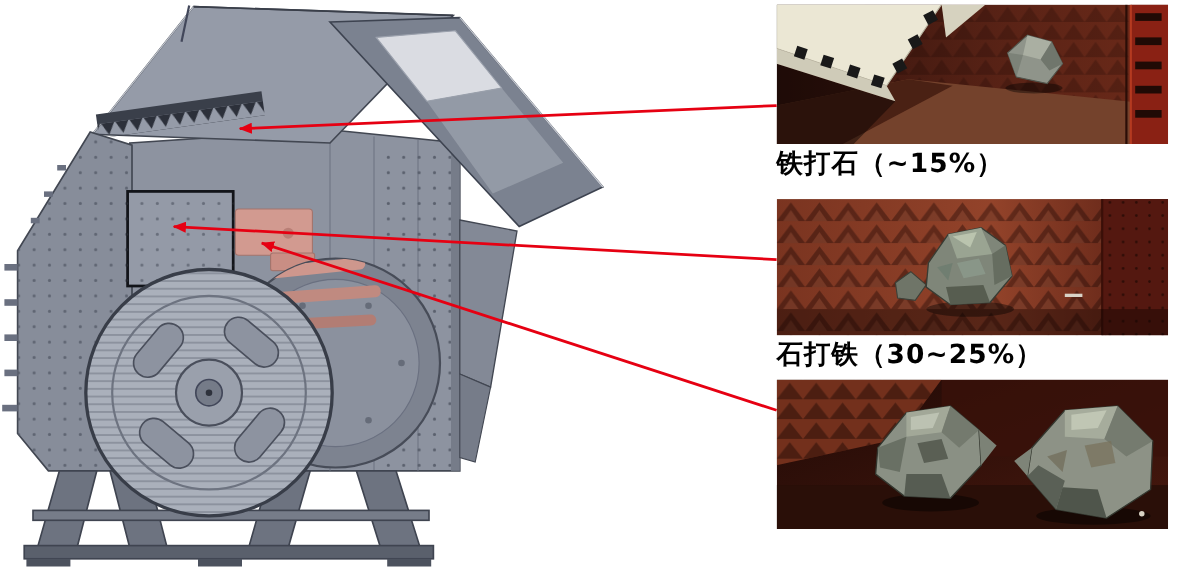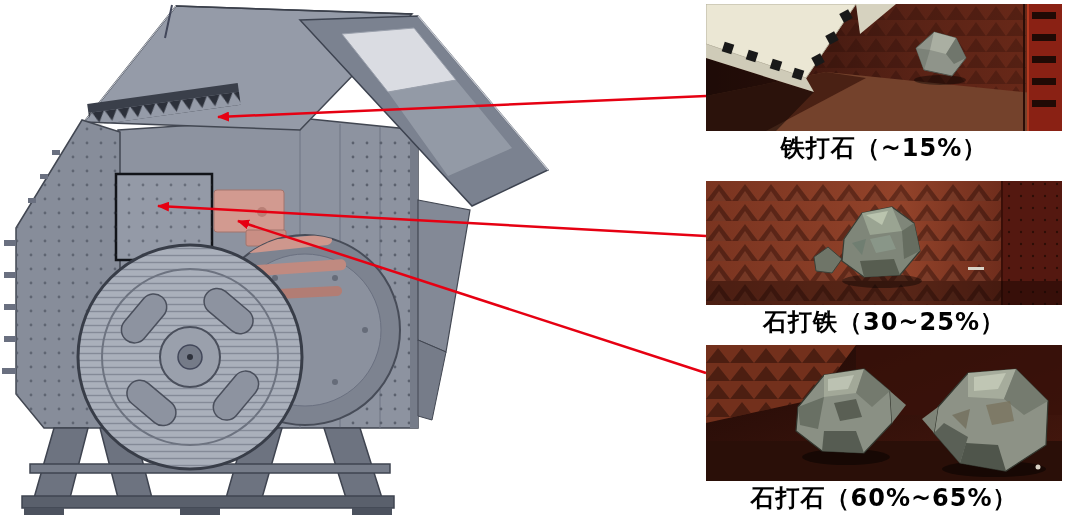--- a/index.html
+++ b/index.html
@@ -8,21 +8,21 @@
     font-family:"DejaVu Sans","Liberation Sans",sans-serif;
   }
   .machine-wrap{position:absolute;left:0;top:0;width:560px;height:523px;}
   .panel{position:absolute;left:706px;width:356px;overflow:hidden;}
   .panel svg{display:block;}
   #panel-1{top:4px;height:127px;}
   #panel-2{top:181px;height:124px;}
   #panel-3{top:345px;height:136px;}
   .panel-label{
     position:absolute;left:706px;width:356px;height:30px;
-    text-align:center;font-size:24px;font-weight:700;color:#000000;
+    font-size:24px;font-weight:700;color:#000000;
     letter-spacing:1px;line-height:30px;white-space:nowrap;
   }
   #label-1{top:133px;}
   #label-2{top:307px;}
   #label-3{top:483px;}
   #arrow-overlay{position:absolute;left:0;top:0;width:1080px;height:523px;pointer-events:none;}
 </style>
 </head>
 <body>
 
@@ -277,21 +277,20 @@
         <polygon points="310,24 342,56 318,70 298,54" fill="#757b6f"></polygon>
         <polygon points="228,88 254,118 262,92 238,78" fill="#5a6056"></polygon>
         <polygon points="254,118 300,126 292,100 260,98" fill="#4f554b"></polygon>
         <polygon points="280,60 304,56 308,76 286,80" fill="#77705a" opacity="0.7"></polygon>
         <polygon points="246,70 264,64 260,84" fill="#6b6450" opacity="0.6"></polygon>
         <polygon points="232,62 216,74 228,88" fill="#7e8478"></polygon>
       </g>
       <circle cx="332" cy="122" r="2.5" fill="#d8d2c4"></circle>
     </svg>
   </div>
-  <div class="panel-label" id="label-3">石打石（60%~65%）</div>
 
   <svg id="arrow-overlay" viewBox="0 0 1080 523">
     <defs>
       <marker id="arrowhead" markerWidth="12" markerHeight="10" refX="11" refY="5" orient="auto" markerUnits="userSpaceOnUse">
         <polygon points="12,5 0,0 0,10" fill="#e60012"></polygon>
       </marker>
     </defs>
     <line x1="706" y1="96" x2="218" y2="117" stroke="#e60012" stroke-width="2.5" marker-end="url(#arrowhead)"></line>
     <line x1="706" y1="236" x2="158" y2="206" stroke="#e60012" stroke-width="2.5" marker-end="url(#arrowhead)"></line>
     <line x1="706" y1="373" x2="238" y2="221" stroke="#e60012" stroke-width="2.5" marker-end="url(#arrowhead)"></line>

